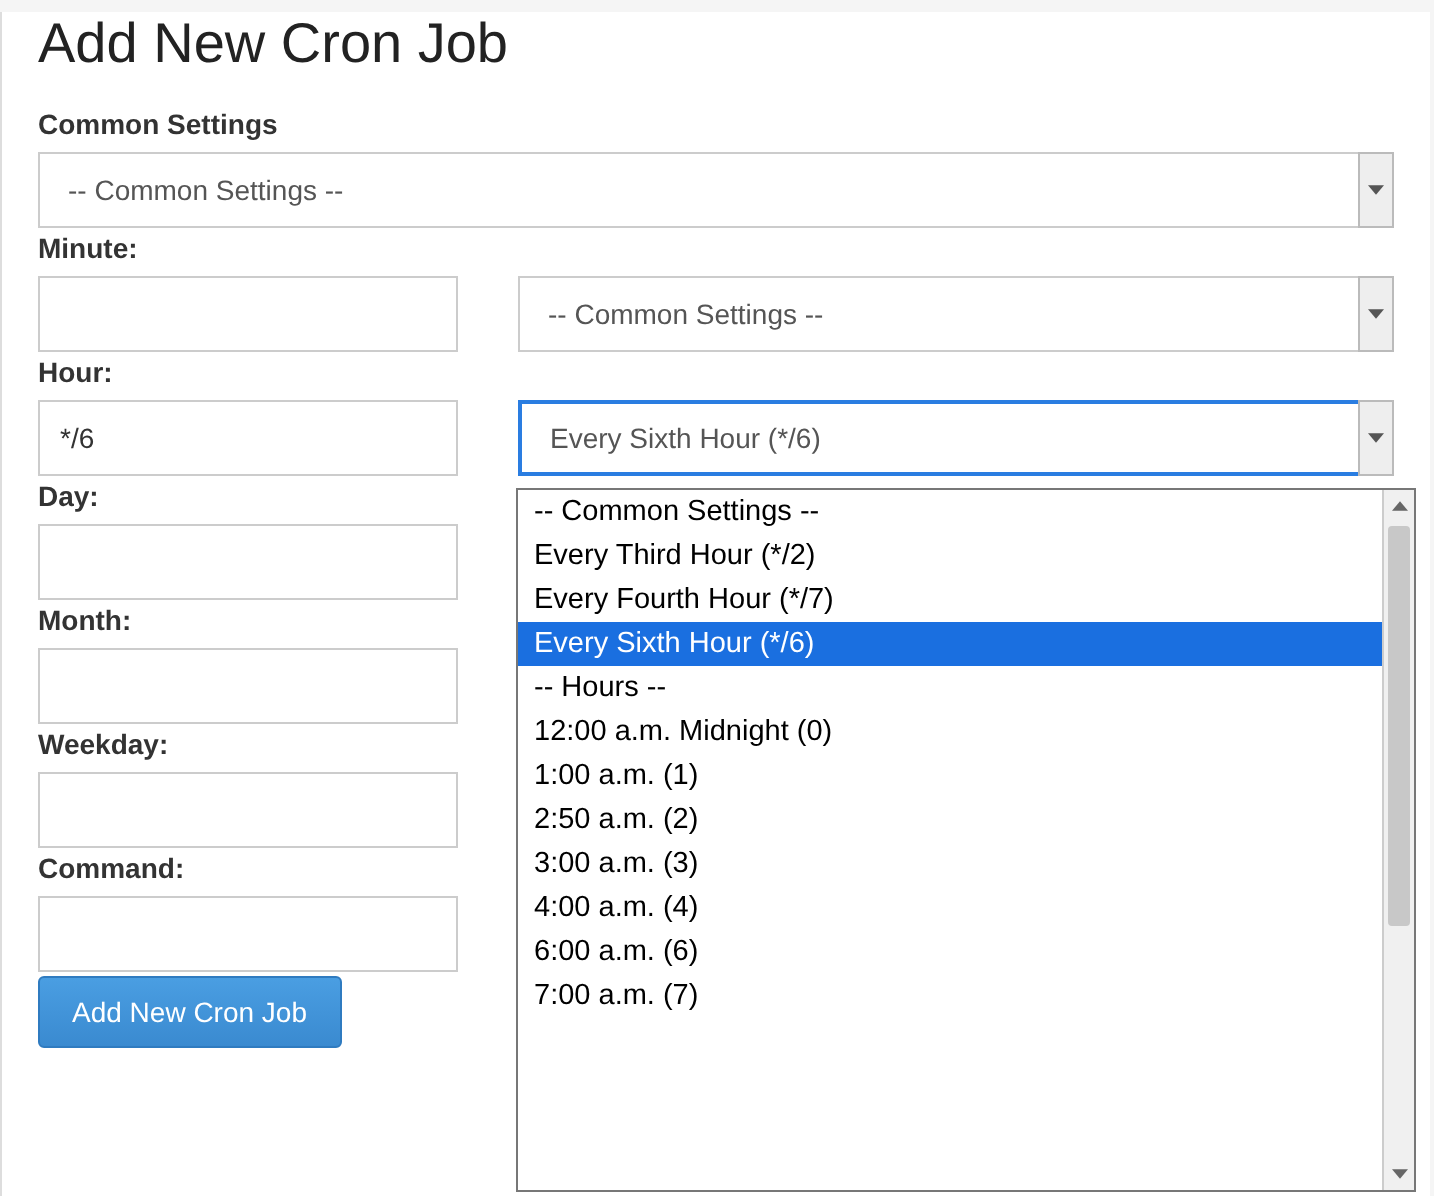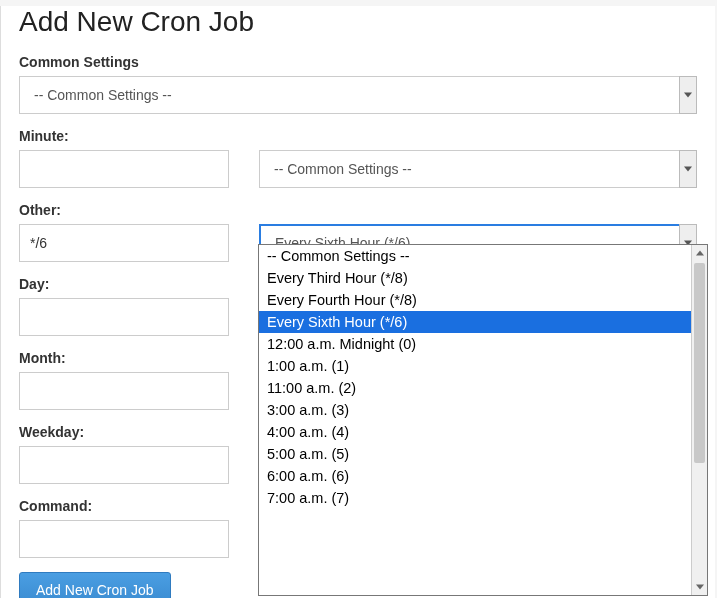--- a/index.html
+++ b/index.html
@@ -20,21 +20,21 @@
     width: 715px;
     min-height: 598px;
     padding: 0 18px 18px 18px;
   }
   h1 {
     font-size: 28px;
     font-weight: 400;
     color: #222;
     margin: 6px 0 16px 0;
   }
-  .form-group { margin-bottom: 14px; }
+  .form-group { margin-bottom: 2px; }
   .form-label {
     font-weight: 700;
     font-size: 14px;
     color: #333;
     display: block;
     margin-bottom: 6px;
   }
   .row-pair {
     display: flex;
     gap: 30px;
@@ -182,21 +182,21 @@
                 <polygon points="0,2 10,2 5,8"></polygon>
               </svg>
           </div>
         </div>
       </div>
     </div>
   </div>
 
   
   <div class="form-group">
-    <label class="form-label">Other:</label>
+    <label class="form-label">Hour:</label>
     <div class="row-pair">
       <div class="col-input">
         <input class="text-input" value="*/6" style="">
       </div>
       <div class="col-select">
         <div class="full-select-wrap hour-select-wrap">
           <div class="sel" style="line-height:34px;">Every Sixth Hour (*/6)</div>
           <div class="sel-arrow" style="height:38px;">
             <svg viewBox="0 0 10 10">
                 <polygon points="0,2 10,2 5,8"></polygon>
@@ -230,29 +230,29 @@
     <label class="form-label">Command:</label>
     <input class="cmd-input" value="" style="">
   </div>
 
   <button class="btn-primary">Add New Cron Job</button>
 </div>
 
 <div class="dropdown-panel">
   <div class="dropdown-list" id="hour-dd-list">
       <div class="opt">-- Common Settings --</div>
-      <div class="opt">Every Third Hour (*/8)</div>
-      <div class="opt">Every Fourth Hour (*/8)</div>
+      <div class="opt">Every Third Hour (*/2)</div>
+      <div class="opt">Every Fourth Hour (*/7)</div>
       <div class="opt sel">Every Sixth Hour (*/6)</div>
+      <div class="opt">-- Hours --</div>
       <div class="opt">12:00 a.m. Midnight (0)</div>
       <div class="opt">1:00 a.m. (1)</div>
-      <div class="opt">11:00 a.m. (2)</div>
+      <div class="opt">2:50 a.m. (2)</div>
       <div class="opt">3:00 a.m. (3)</div>
       <div class="opt">4:00 a.m. (4)</div>
-      <div class="opt">5:00 a.m. (5)</div>
       <div class="opt">6:00 a.m. (6)</div>
       <div class="opt">7:00 a.m. (7)</div>
     </div>
   <div class="dd-scroll">
     <div class="btn-up">
         <svg viewBox="0 0 10 10">
           <polygon points="5,2 10,8 0,8"></polygon>
         </svg>
       </div>
     <div class="thumb"></div>

